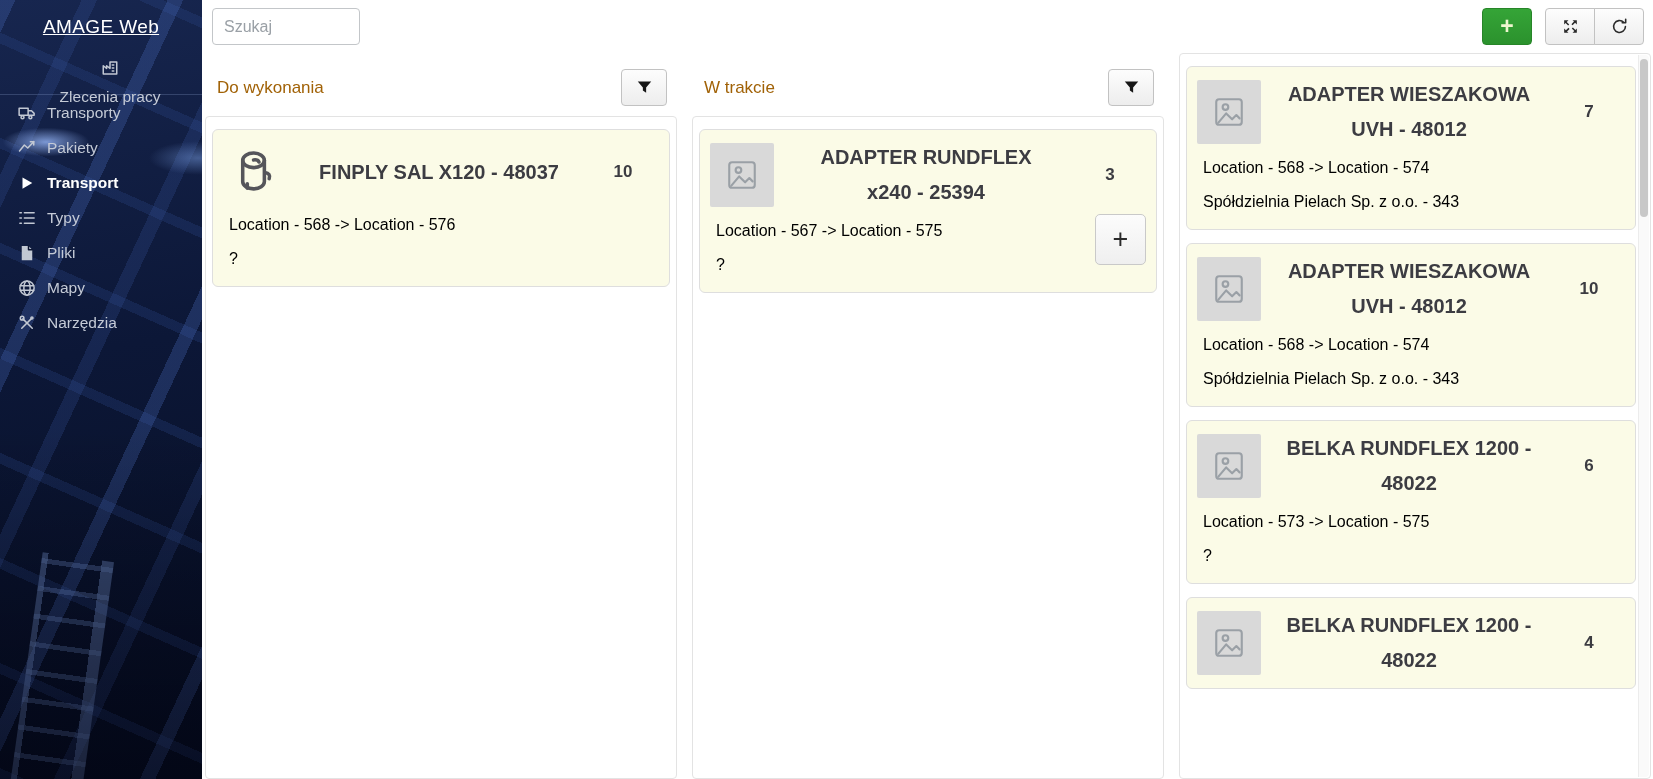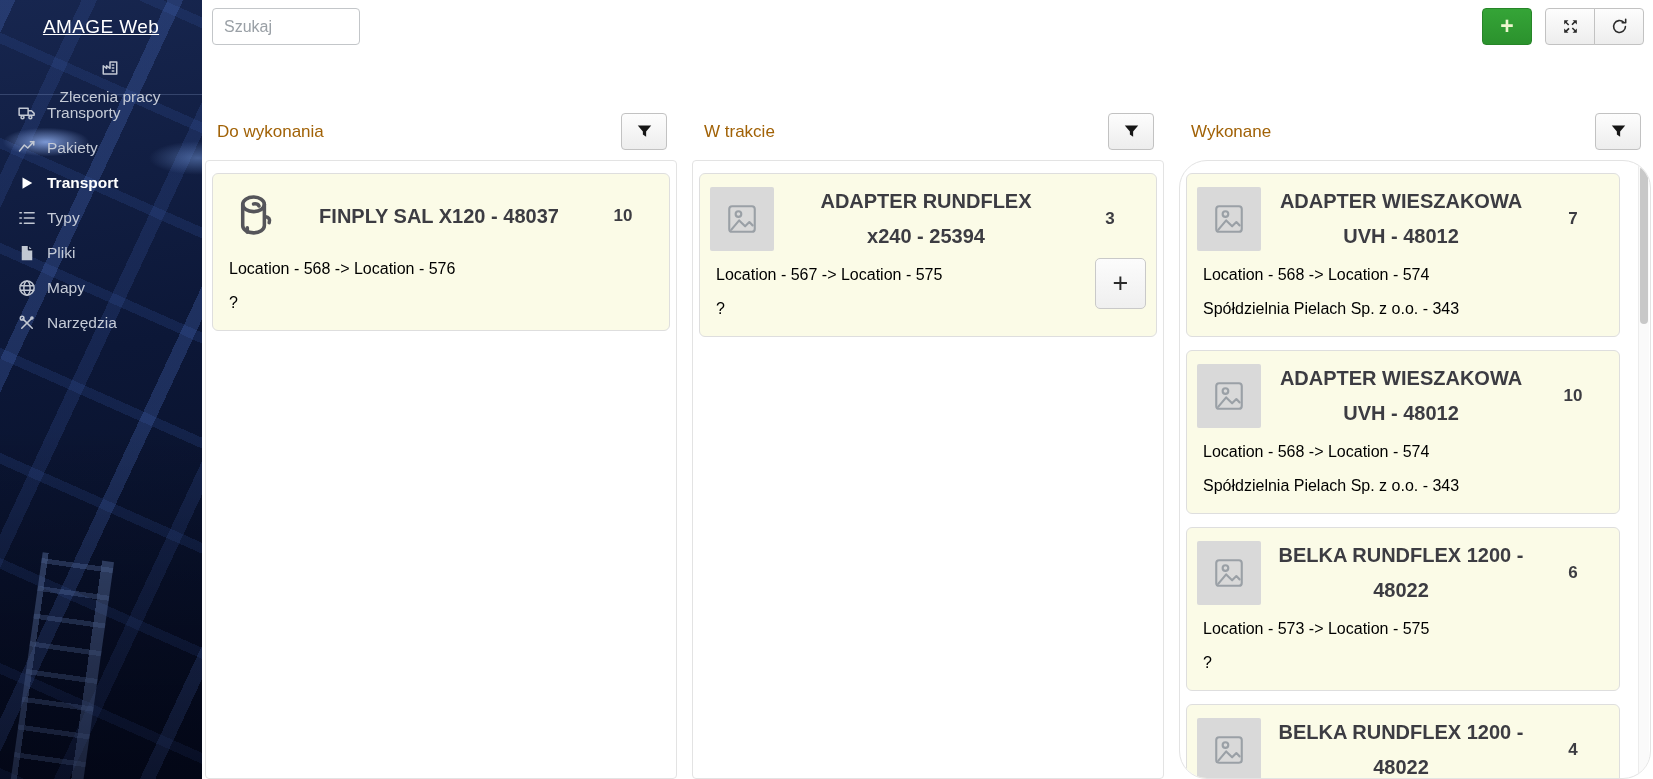--- a/index.html
+++ b/index.html
@@ -39,21 +39,21 @@
     height:35px;display:flex;align-items:center;gap:11px;padding-left:18px;
     color:#c4cad6;font-size:15.5px;cursor:pointer;
   }
   .nav-item:first-child{border-bottom:1px solid rgba(140,160,205,.28);flex-direction:column;}
   .nav-item.active{color:#fff;font-weight:bold;}
   .nav-icon{width:18px;height:18px;flex:0 0 18px;display:inline-flex;}
   .nav-icon svg{width:18px;height:18px;stroke:#c2c8d3;fill:none;stroke-width:2;stroke-linecap:round;stroke-linejoin:round;}
   .nav-item.active .nav-icon svg{stroke:#fff;}
 
   
-  .main{flex:1;position:relative;background:#fff;min-width:0;display:flex;flex-direction:column;gap:44px;}
+  .main{flex:1;position:relative;background:#fff;min-width:0;display:flex;flex-direction:column;}
   .topbar{position:relative;height:53px;flex:0 0 53px;}
   .search-input{
     position:absolute;left:10px;top:8px;width:148px;height:37px;box-sizing:border-box;
     border:1px solid #c3c6c9;border-radius:4px;padding:0 11px;font-size:16px;color:#333;
     font-family:inherit;outline:none;
   }
   .search-input::placeholder{color:#9aa0a6;}
   .topbar-actions{position:absolute;right:9px;top:8px;display:flex;gap:13px;}
   .btn{
     height:37px;box-sizing:border-box;border:1px solid #c2c2c2;border-radius:4px;
@@ -76,21 +76,21 @@
   .column{flex:1;min-width:0;display:flex;flex-direction:column;}
   .col-header{display:flex;align-items:center;justify-content:space-between;margin:16px 10px 10px 12px;}
   .col-title{color:#a16207;font-size:17px;}
   .btn-filter{width:46px;height:37px;}
   .btn-filter svg{width:17px;height:17px;}
   .col-panel{
     flex:1;min-height:0;position:relative;overflow:hidden;
     background:#fff;border:1px solid #e3e3e3;border-radius:4px;
     padding:12px 6px;display:flex;flex-direction:column;gap:13px;box-sizing:border-box;
   }
-  .col-panel.with-scrollbar{padding-right:30px;border-radius:28px;}
+  .col-panel.with-scrollbar{padding-right:14px;}
 
   .card{
     position:relative;background:#fbfbe7;border:1px solid #dedede;border-radius:6px;
     padding:10px 14px 10px 10px;flex:0 0 auto;cursor:pointer;
   }
   .card-head{display:flex;align-items:center;gap:10px;}
   .thumb{width:64px;height:64px;flex:0 0 64px;display:flex;align-items:center;justify-content:center;}
   .thumb.img-ph{background:#d9d9d9;border-radius:2px;}
   .thumb.img-ph svg{width:34px;height:34px;stroke:#9aa0a6;fill:none;stroke-width:1.5;stroke-linejoin:round;stroke-linecap:round;}
   .thumb.roll svg{width:50px;height:56px;stroke:#55555a;fill:none;stroke-width:1.7;stroke-linecap:round;stroke-linejoin:round;}
@@ -297,30 +297,20 @@
               <span class="card-count">3</span>
             </div>
             <p class="card-meta route">Location - 567 -&gt; Location - 575</p>
             <p class="card-meta contractor">?</p>
             <button class="card-add-btn">+</button>
           </article>
         </div>
       </section>
 
       <section class="column">
-        <div class="col-header">
-          <span class="col-title">Wykonane</span>
-          <button class="btn btn-filter">
-            <span style="display:flex;">
-              <svg viewBox="0 0 24 24">
-                  <path d="M2.5 3.5 h19 l-7.2 8.6 v7.4 l-4.6 -3.4 v-4 z" fill="#161616"></path>
-                </svg>
-            </span>
-          </button>
-        </div>
         <div class="col-panel with-scrollbar">
 
           <article class="card">
             <div class="card-head">
               <span class="thumb img-ph">
                 <svg viewBox="0 0 24 24">
                     <rect x="3" y="3" width="18" height="18" rx="2"></rect>
                     <circle cx="9.5" cy="8.5" r="2"></circle>
                     <path d="M4.5 19.5 l5.5 -6.5 4.2 4.2 3 -3 2.3 2.3"></path>
                   </svg>

